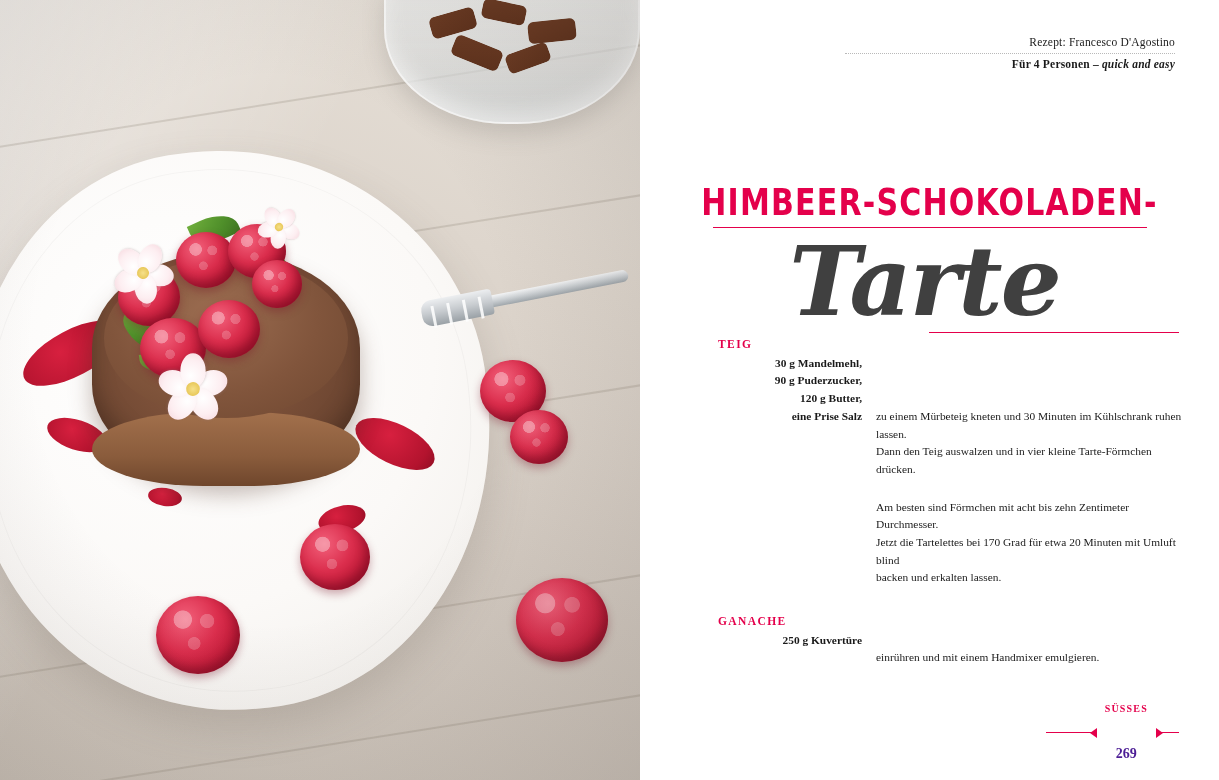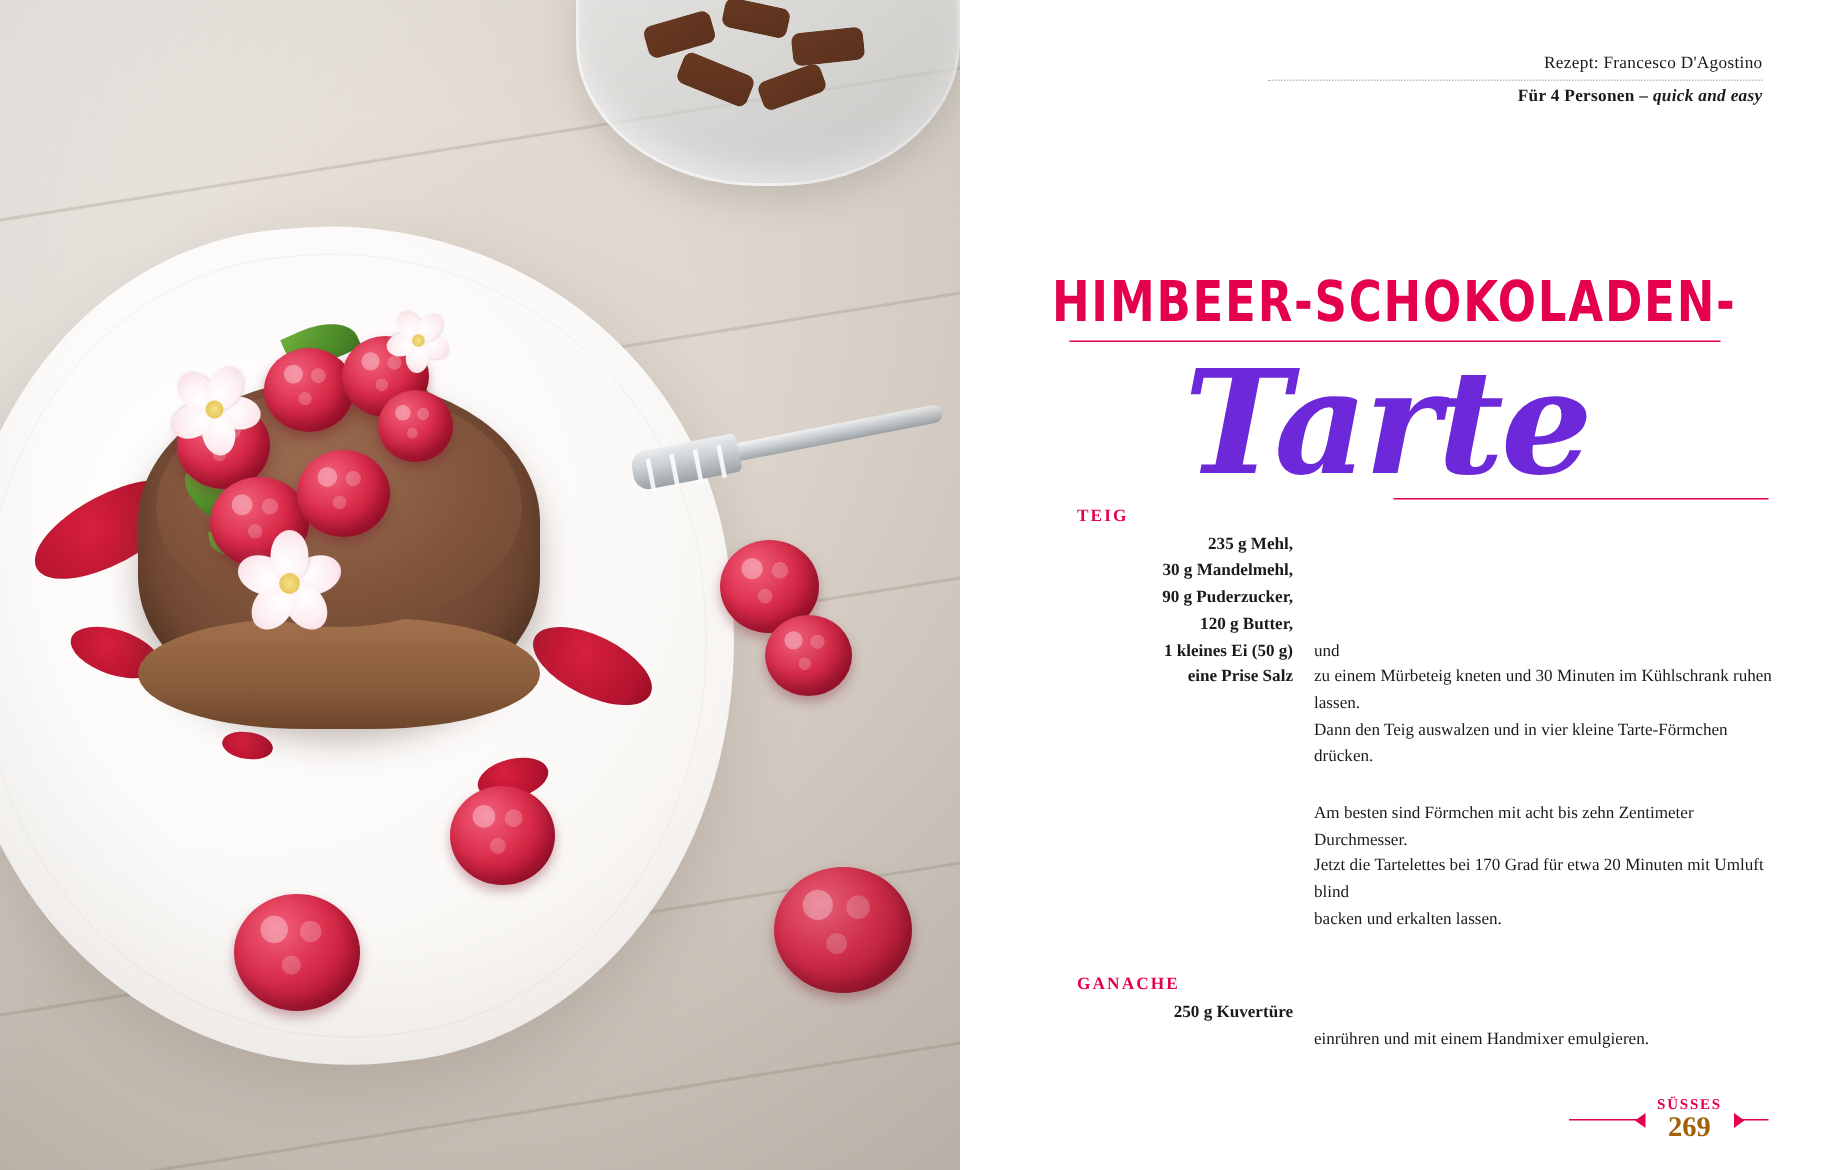--- a/index.html
+++ b/index.html
@@ -277,21 +277,21 @@
     white-space: nowrap;
   }
   .title-rule {
     width: 434px;
     margin: 12px auto 0 auto;
     border-bottom: 1px solid #e4004b;
   }
   .title-script {
     margin-top: 6px;
     text-align: center;
-    color: #6d28d9;
+    color: #404040;
     font-family: "DejaVu Serif", serif;
     font-style: italic;
     font-weight: bold;
     font-size: 96px;
     line-height: 1;
     letter-spacing: -2px;
     padding-right: 10px;
   }
   .title-rule2 {
     width: 250px;
@@ -366,24 +366,25 @@
   .footer .labels {
     text-align: center;
   }
   .footer .cat {
     color: #e4004b;
     font-size: 10px;
     letter-spacing: 1.2px;
     font-weight: bold;
   }
   .footer .pageno {
-    font-size: 19px;
+    font-size: 14px;
     font-weight: bold;
-    color: #a16207;
+    color: #4c1d95;
     line-height: 1.05;
+    margin-top: 33px;
   }
   .tri { width: 0; height: 0; border-style: solid; }
   .tri-left  { border-width: 5px 7px 5px 0; border-color: transparent #e4004b transparent transparent; }
   .tri-right { border-width: 5px 0 5px 7px; border-color: transparent transparent transparent #e4004b; }
 </style>
 </head>
 <body>
 
 <div class="page">
 
@@ -483,38 +484,30 @@
       <div class="title-rule"></div>
       <div class="title-script">Tarte</div>
       <div class="title-rule2"></div>
     </div>
 
     <div class="recipe">
 
       <div class="sec-head">TEIG</div>
 
       <div class="row">
-        <div class="col-ing">235 g Mehl,</div>
-        <div class="col-step"></div>
-      </div>
-      <div class="row">
         <div class="col-ing">30 g Mandelmehl,</div>
         <div class="col-step"></div>
       </div>
       <div class="row">
         <div class="col-ing">90 g Puderzucker,</div>
         <div class="col-step"></div>
       </div>
       <div class="row">
         <div class="col-ing">120 g Butter,</div>
         <div class="col-step"></div>
-      </div>
-      <div class="row">
-        <div class="col-ing">1 kleines Ei (50 g)</div>
-        <div class="col-step">und</div>
       </div>
       <div class="row">
         <div class="col-ing">eine Prise Salz</div>
         <div class="col-step">zu einem Mürbeteig kneten und 30 Minuten im Kühlschrank ruhen lassen.</div>
       </div>
       <div class="row">
         <div class="col-ing"></div>
         <div class="col-step">Dann den Teig auswalzen und in vier kleine Tarte-Förmchen drücken.</div>
       </div>
 

